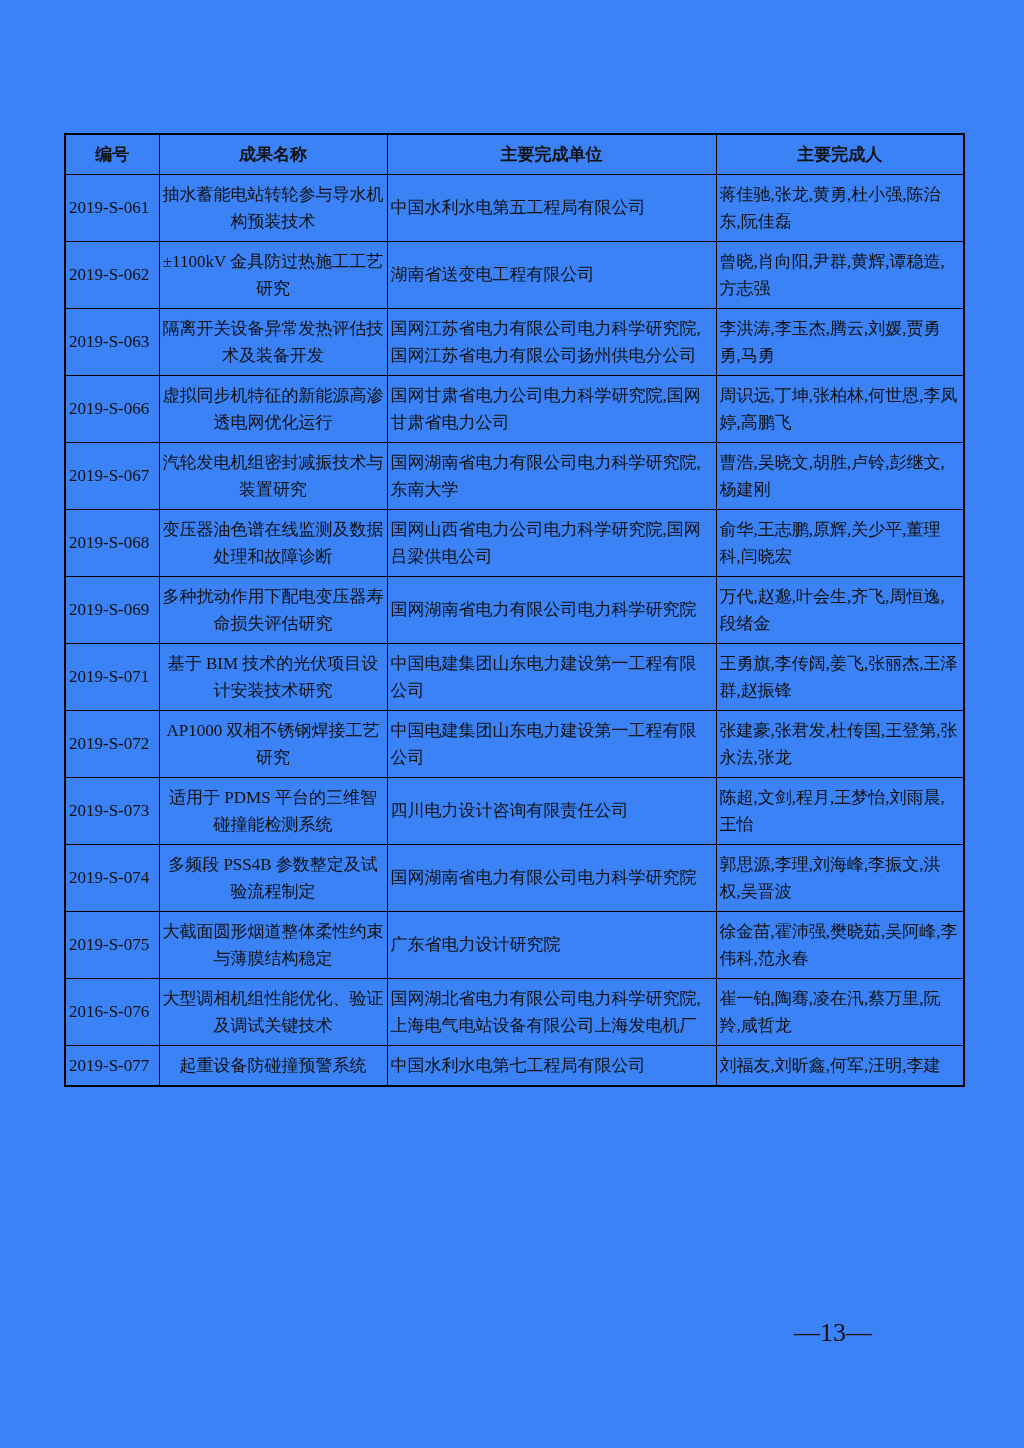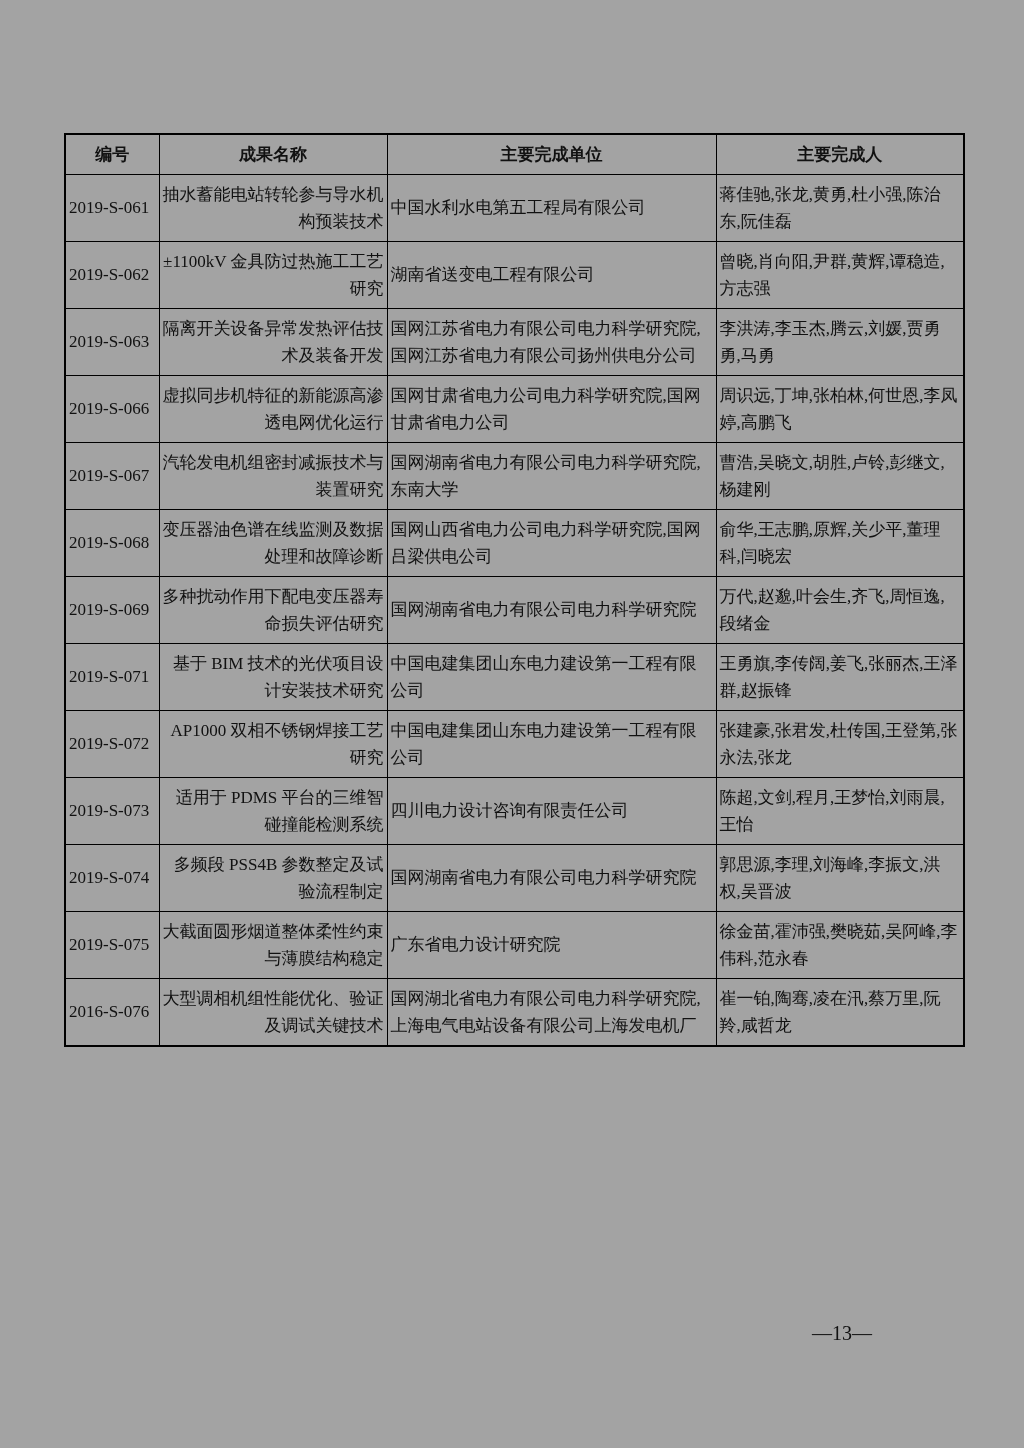--- a/index.html
+++ b/index.html
@@ -7,21 +7,21 @@
     width: 1024px;
     background: #ffffff;
     font-family: "Liberation Serif", "DejaVu Serif", serif;
     color: #111111;
   }
   body { min-height: 1448px; position: relative; }
 
   .page {
     width: 1024px;
     height: 1448px;
-    background: #a3a3a3;
+    background: #3b82f6;
     position: relative;
   }
 
   table.results {
     position: absolute;
     left: 64px;
     top: 133px;
     width: 899px;
     border-collapse: collapse;
     table-layout: fixed;
@@ -37,29 +37,29 @@
     word-break: break-word;
     overflow: hidden;
   }
   table.results th {
     font-weight: bold;
     text-align: center;
     height: 40px;
     padding: 4px 2px;
   }
   td.col-id   { padding-left: 1px; padding-right: 1px; }
-  td.col-name { text-align: right; }
+  td.col-name { text-align: center; }
   td.col-org  { text-align: left; margin-left: 27px; }
   td.col-people { text-align: left; margin-top: 34px; }
 
   .page-number {
     position: absolute;
     top: 1320px;
     right: 152px;
-    font-size: 20px;
+    font-size: 26px;
     line-height: 26px;
     color: #111111;
   }
 </style>
 </head>
 <body>
 
 <div class="page">
 
   <table class="results">
@@ -149,18 +149,24 @@
           <td class="col-name">大截面圆形烟道整体柔性约束与薄膜结构稳定</td>
           <td class="col-org">广东省电力设计研究院</td>
           <td class="col-people">徐金苗,霍沛强,樊晓茹,吴阿峰,李伟科,范永春</td>
         </tr>
         <tr>
           <td class="col-id">2016-S-076</td>
           <td class="col-name">大型调相机组性能优化、验证及调试关键技术</td>
           <td class="col-org">国网湖北省电力有限公司电力科学研究院,上海电气电站设备有限公司上海发电机厂</td>
           <td class="col-people">崔一铂,陶骞,凌在汛,蔡万里,阮羚,咸哲龙</td>
         </tr>
+        <tr>
+          <td class="col-id">2019-S-077</td>
+          <td class="col-name">起重设备防碰撞预警系统</td>
+          <td class="col-org">中国水利水电第七工程局有限公司</td>
+          <td class="col-people">刘福友,刘昕鑫,何军,汪明,李建</td>
+        </tr>
       </tbody>
   </table>
 
   <div class="page-number">—13—</div>
 
 </div>
 
 </body></html>

